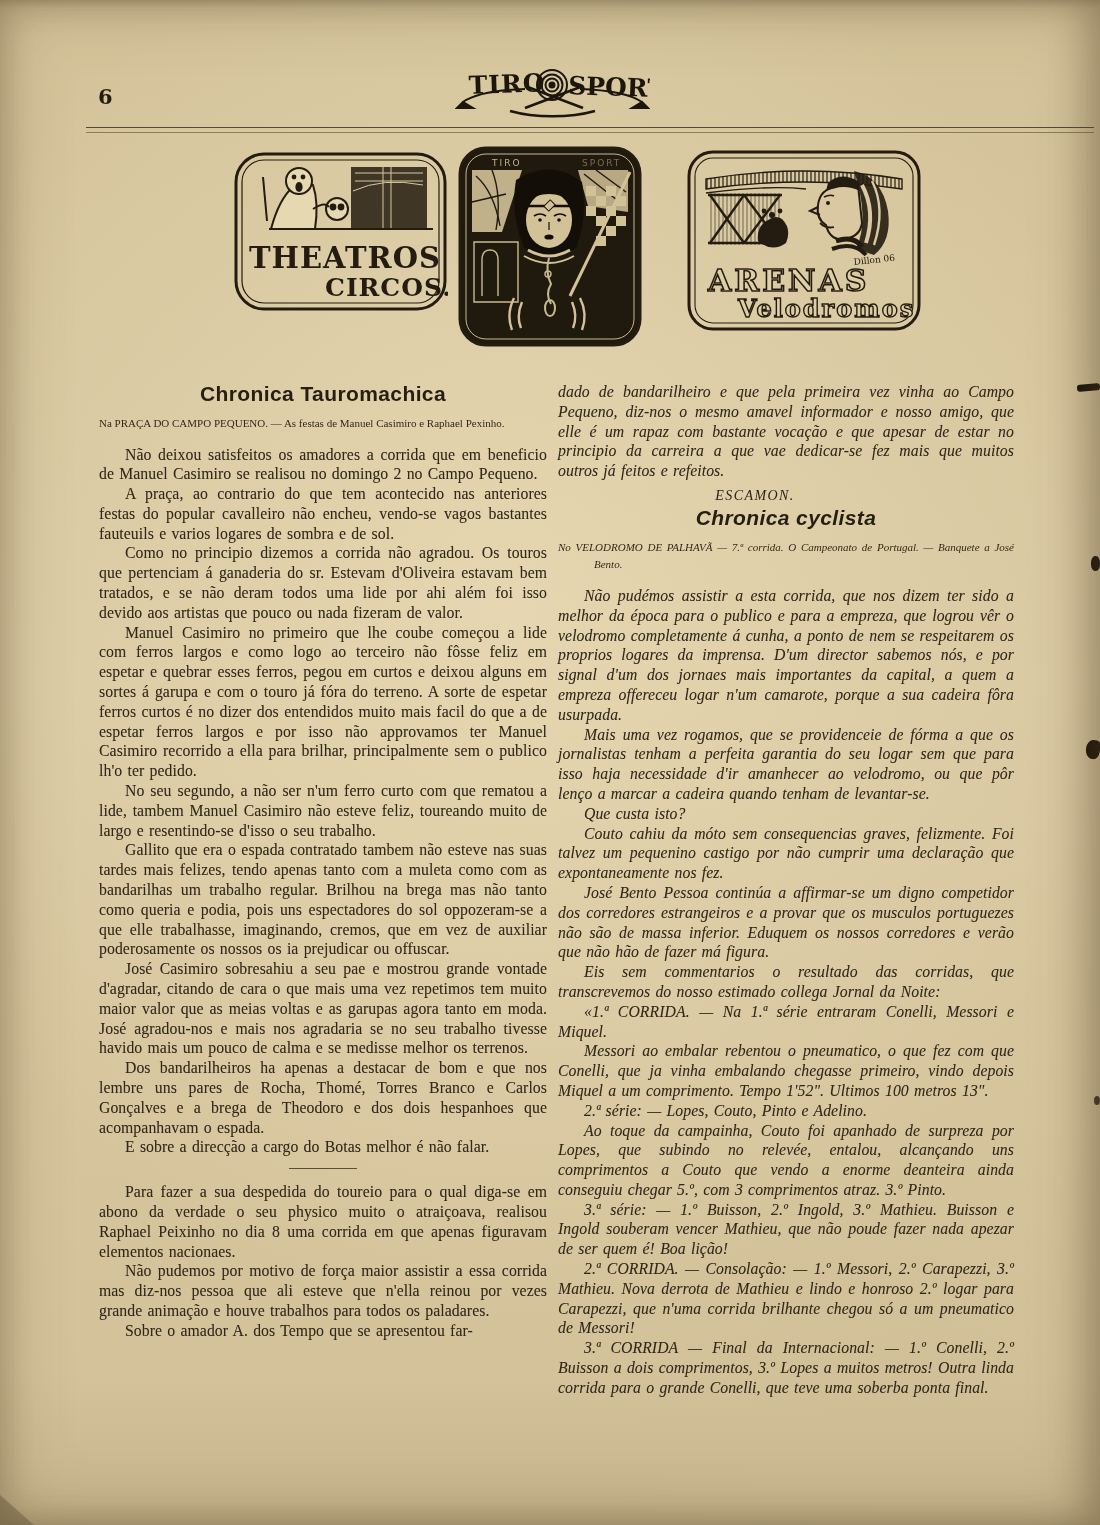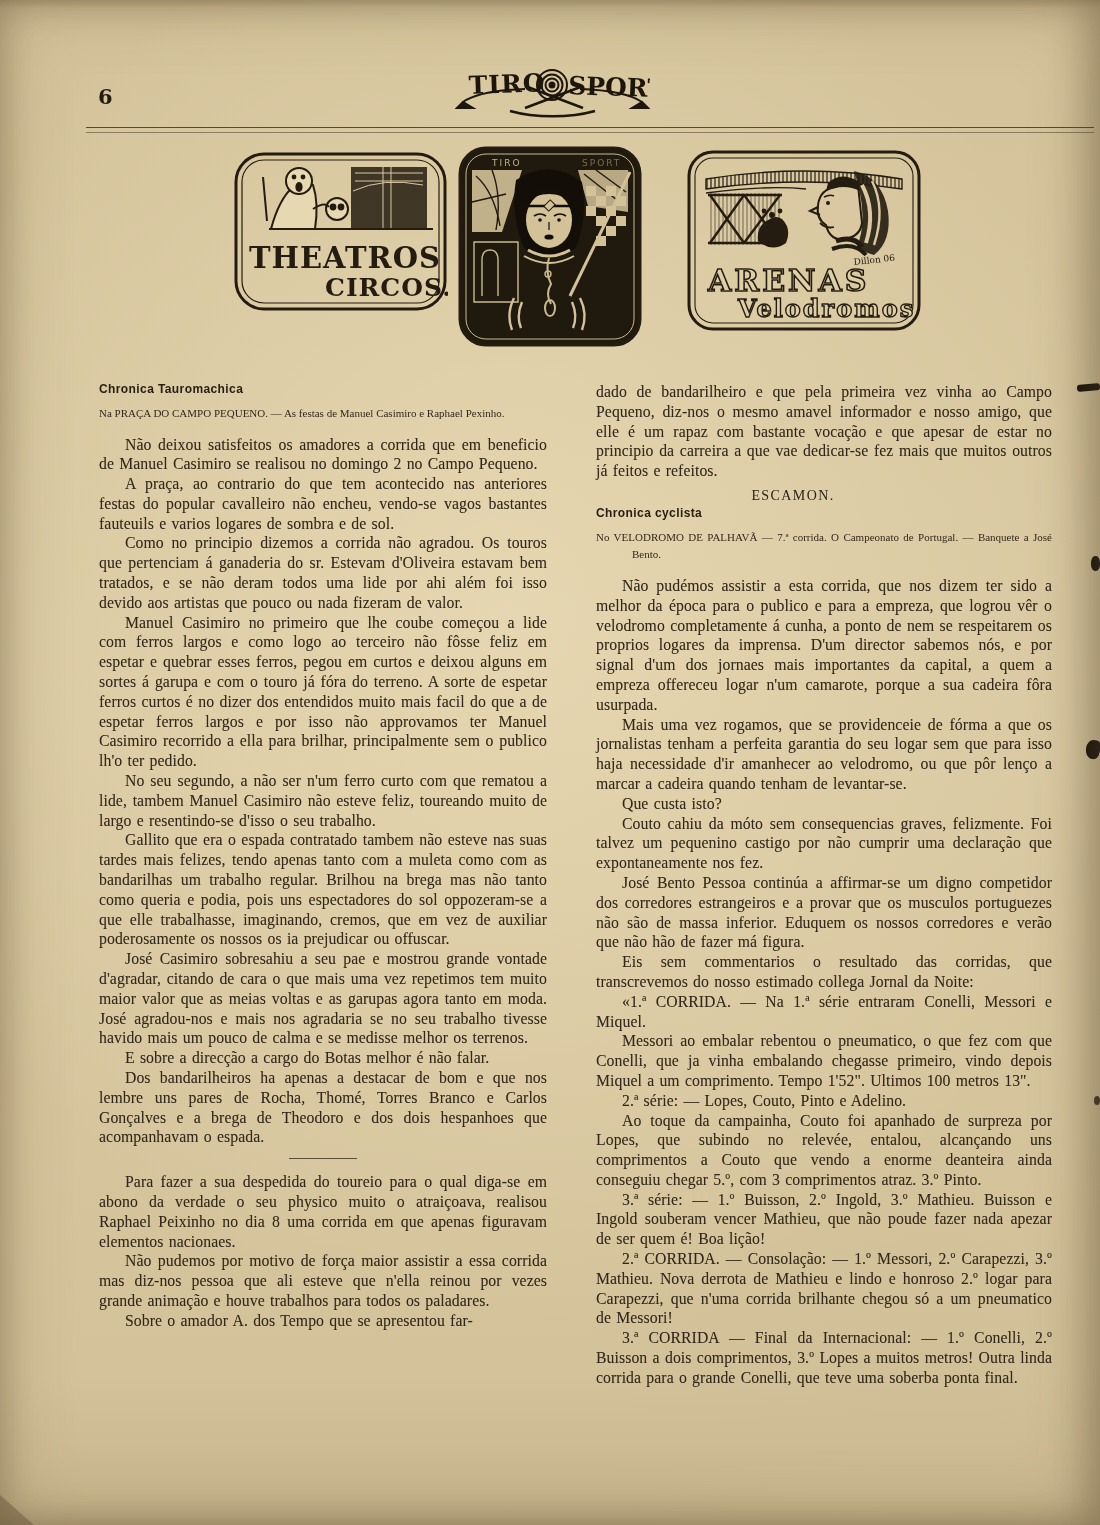--- a/index.html
+++ b/index.html
@@ -20,24 +20,24 @@
     font-family:"DejaVu Serif", serif; font-weight:bold; font-size:21px; color:#241c10;
   }
   .masthead { position:absolute; left:455px; top:56px; }
   .top-rule {
     position:absolute; left:86px; top:127px; width:1008px; height:4px;
     border-top:1.7px solid rgba(64,53,36,.85); border-bottom:1px solid rgba(64,53,36,.50);
   }
   .panel { position:absolute; }
   .col { position:absolute; top:382px; text-align:justify; color:#30281a; }
   .col-left  { left:99px;  width:448px; }
-  .col-right { left:596px; width:456px; }
+  .col-right { left:558px; width:456px;font-style:italic; }
   h2.section-heading {
-    font-family:"Liberation Sans", sans-serif; font-weight:700; font-size:12px;
-    letter-spacing:.4px; color:#261e11; margin:0 0 9px 0; text-align:left;
+    font-family:"Liberation Sans", sans-serif; font-weight:700; font-size:21px;
+    letter-spacing:.4px; color:#261e11; margin:0 0 9px 0; text-align:center;
   }
   p.subhead {
     font-size:11px; line-height:17.5px; margin:0 0 12px 0;
     padding-left:36px; text-indent:-36px; color:#32291b;
   }
   p.para {
     font-size:15.7px; line-height:19.8px; margin:0; text-indent:26px;
     word-spacing:1.2px; letter-spacing:.1px;
     text-shadow:.2px .3px 0 rgba(42,32,16,.22);
   }
@@ -216,22 +216,22 @@
   <div class="col col-left">
     <h2 class="section-heading">Chronica Tauromachica</h2>
     <p class="subhead">Na PRAÇA DO CAMPO PEQUENO. — As festas de Manuel Casimiro e Raphael Pexinho.</p>
     <p class="para">Não deixou satisfeitos os amadores a corrida que em beneficio de Manuel Casimiro se realisou no domingo 2 no Campo Pequeno.</p>
     <p class="para">A praça, ao contrario do que tem acontecido nas anteriores festas do popular cavalleiro não encheu, vendo-se vagos bastantes fauteuils e varios logares de sombra e de sol.</p>
     <p class="para">Como no principio dizemos a corrida não agradou. Os touros que pertenciam á ganaderia do sr. Estevam d'Oliveira estavam bem tratados, e se não deram todos uma lide por ahi além foi isso devido aos artistas que pouco ou nada fizeram de valor.</p>
     <p class="para">Manuel Casimiro no primeiro que lhe coube começou a lide com ferros largos e como logo ao terceiro não fôsse feliz em espetar e quebrar esses ferros, pegou em curtos e deixou alguns em sortes á garupa e com o touro já fóra do terreno. A sorte de espetar ferros curtos é no dizer dos entendidos muito mais facil do que a de espetar ferros largos e por isso não approvamos ter Manuel Casimiro recorrido a ella para brilhar, principalmente sem o publico lh'o ter pedido.</p>
     <p class="para">No seu segundo, a não ser n'um ferro curto com que rematou a lide, tambem Manuel Casimiro não esteve feliz, toureando muito de largo e resentindo-se d'isso o seu trabalho.</p>
     <p class="para">Gallito que era o espada contratado tambem não esteve nas suas tardes mais felizes, tendo apenas tanto com a muleta como com as bandarilhas um trabalho regular. Brilhou na brega mas não tanto como queria e podia, pois uns espectadores do sol oppozeram-se a que elle trabalhasse, imaginando, cremos, que em vez de auxiliar poderosamente os nossos os ia prejudicar ou offuscar.</p>
     <p class="para">José Casimiro sobresahiu a seu pae e mostrou grande vontade d'agradar, citando de cara o que mais uma vez repetimos tem muito maior valor que as meias voltas e as garupas agora tanto em moda. José agradou-nos e mais nos agradaria se no seu trabalho tivesse havido mais um pouco de calma e se medisse melhor os terrenos.</p>
+    <p class="para">Dos bandarilheiros ha apenas a destacar de bom e que nos lembre uns pares de Rocha, Thomé, Torres Branco e Carlos Gonçalves e a brega de Theodoro e dos dois hespanhoes que acompanhavam o espada.</p>
     <p class="para">E sobre a direcção a cargo do Botas melhor é não falar.</p>
-    <p class="para">Dos bandarilheiros ha apenas a destacar de bom e que nos lembre uns pares de Rocha, Thomé, Torres Branco e Carlos Gonçalves e a brega de Theodoro e dos dois hespanhoes que acompanhavam o espada.</p>
     <div class="divider"></div>
     <p class="para">Para fazer a sua despedida do toureio para o qual diga-se em abono da verdade o seu physico muito o atraiçoava, realisou Raphael Peixinho no dia 8 uma corrida em que apenas figuravam elementos nacionaes.</p>
     <p class="para">Não pudemos por motivo de força maior assistir a essa corrida mas diz-nos pessoa que ali esteve que n'ella reinou por vezes grande animação e houve trabalhos para todos os paladares.</p>
     <p class="para">Sobre o amador A. dos Tempo que se apresentou far-</p>
   </div>
 
   <div class="col col-right">
     <p class="para noindent">dado de bandarilheiro e que pela primeira vez vinha ao Campo Pequeno, diz-nos o mesmo amavel informador e nosso amigo, que elle é um rapaz com bastante vocação e que apesar de estar no principio da carreira a que vae dedicar-se fez mais que muitos outros já feitos e refeitos.</p>
     <p class="signature">ESCAMON.</p>
     <h2 class="section-heading">Chronica cyclista</h2>

